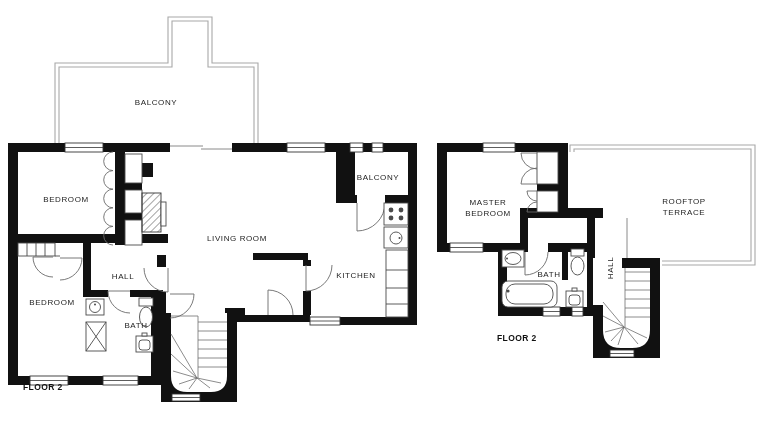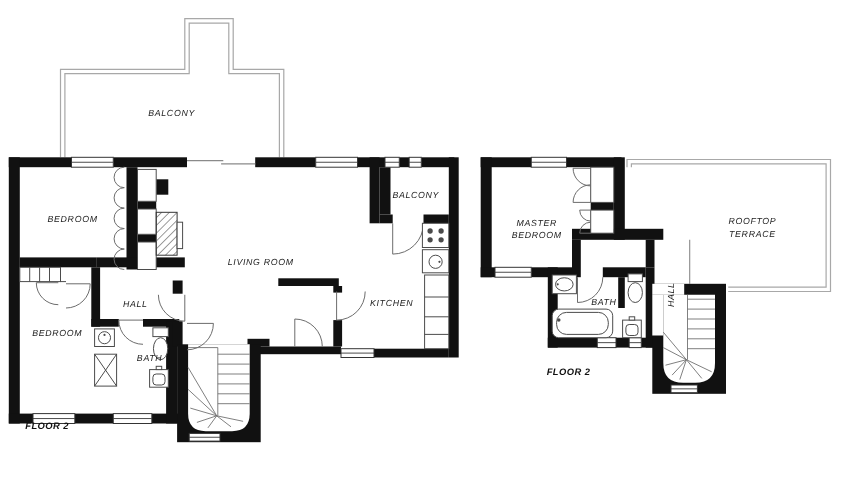--- a/index.html
+++ b/index.html
@@ -1,16 +1,16 @@
 <!DOCTYPE html>
 <html><head>
 <meta charset="utf-8">
 <style>
   html,body{margin:0;padding:0;background:#ffffff;}
-  .stage{position:relative;width:768px;height:444px;background:#ffffff;overflow:hidden;font-style:italic;}
+  .stage{position:relative;width:768px;height:444px;background:#ffffff;overflow:hidden;}
   svg{display:block;}
   .wall{fill:#111111;stroke:none;}
   .thin{fill:#ffffff;stroke:#4a4a4a;stroke-width:0.9;}
   .thinl{fill:none;stroke:#4a4a4a;stroke-width:0.9;}
   .door{fill:none;stroke:#6a6a6a;stroke-width:0.9;}
   .win{fill:#ffffff;stroke:#333333;stroke-width:0.9;}
   .winl{stroke:#333333;stroke-width:0.8;}
   .rail{fill:none;stroke:#a8a8a8;stroke-width:1.1;}
   .glass{stroke:#8a8a8a;stroke-width:1;}
   .tread{stroke:#6e6e6e;stroke-width:0.8;fill:none;}

